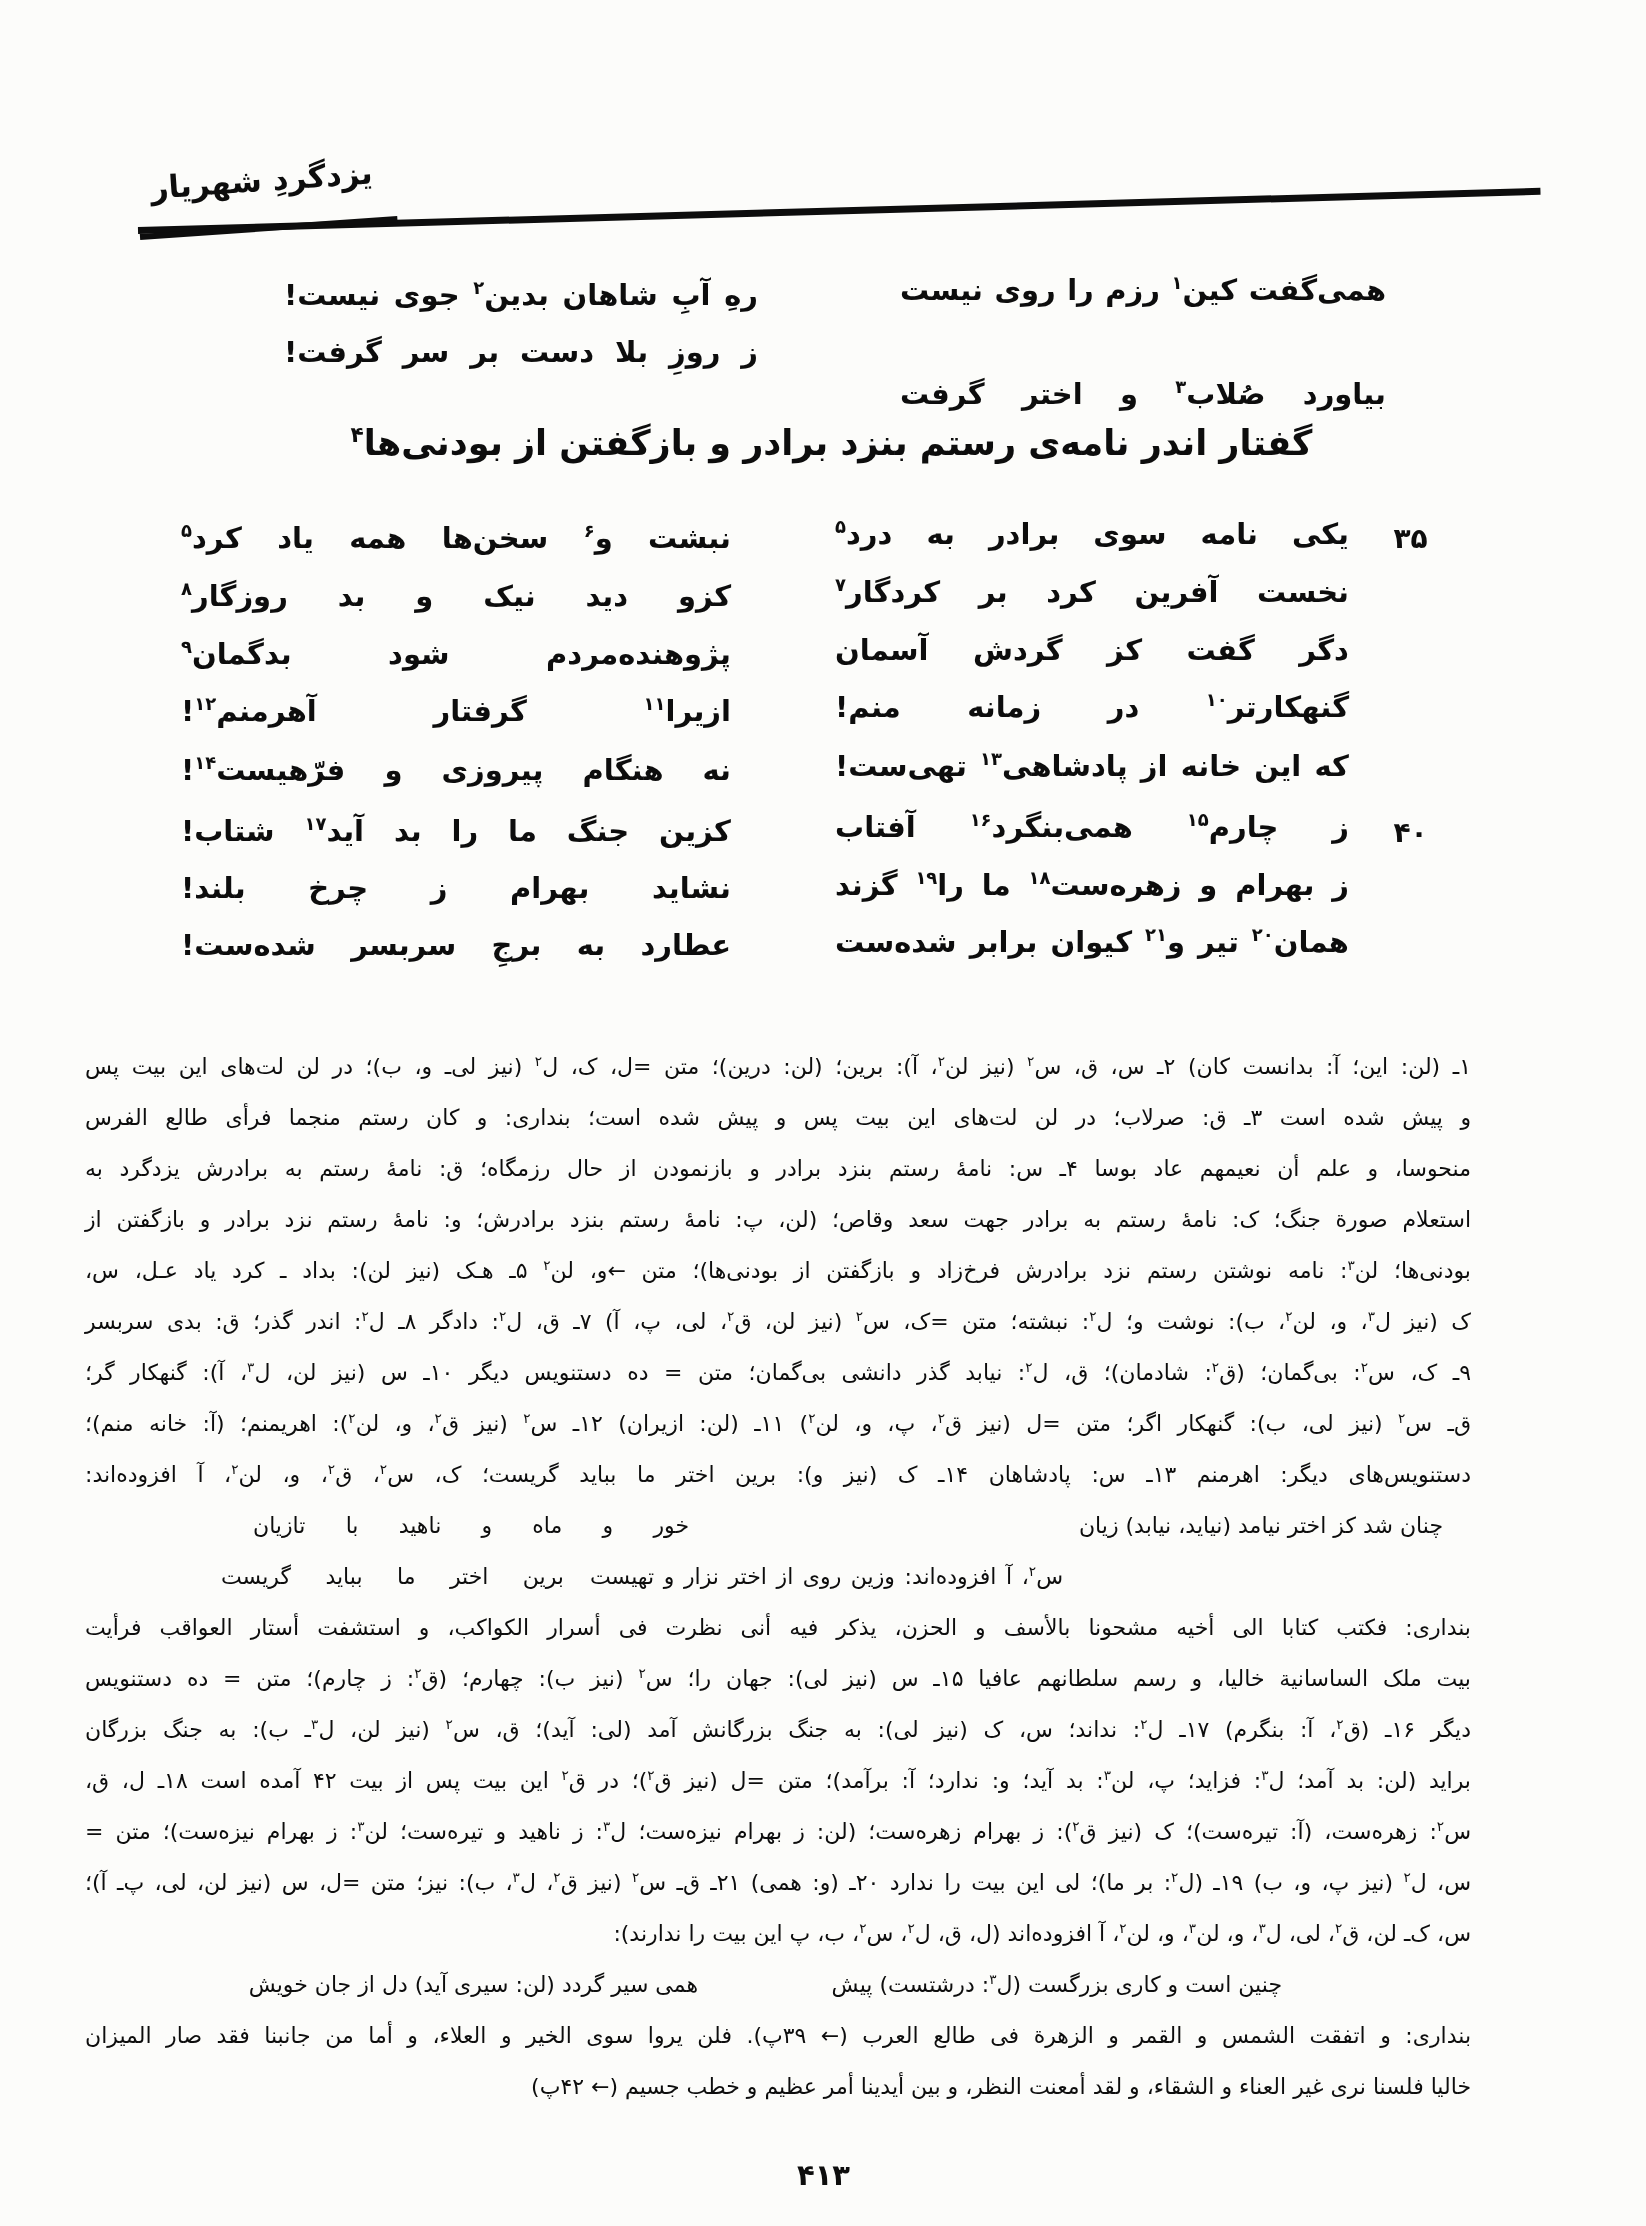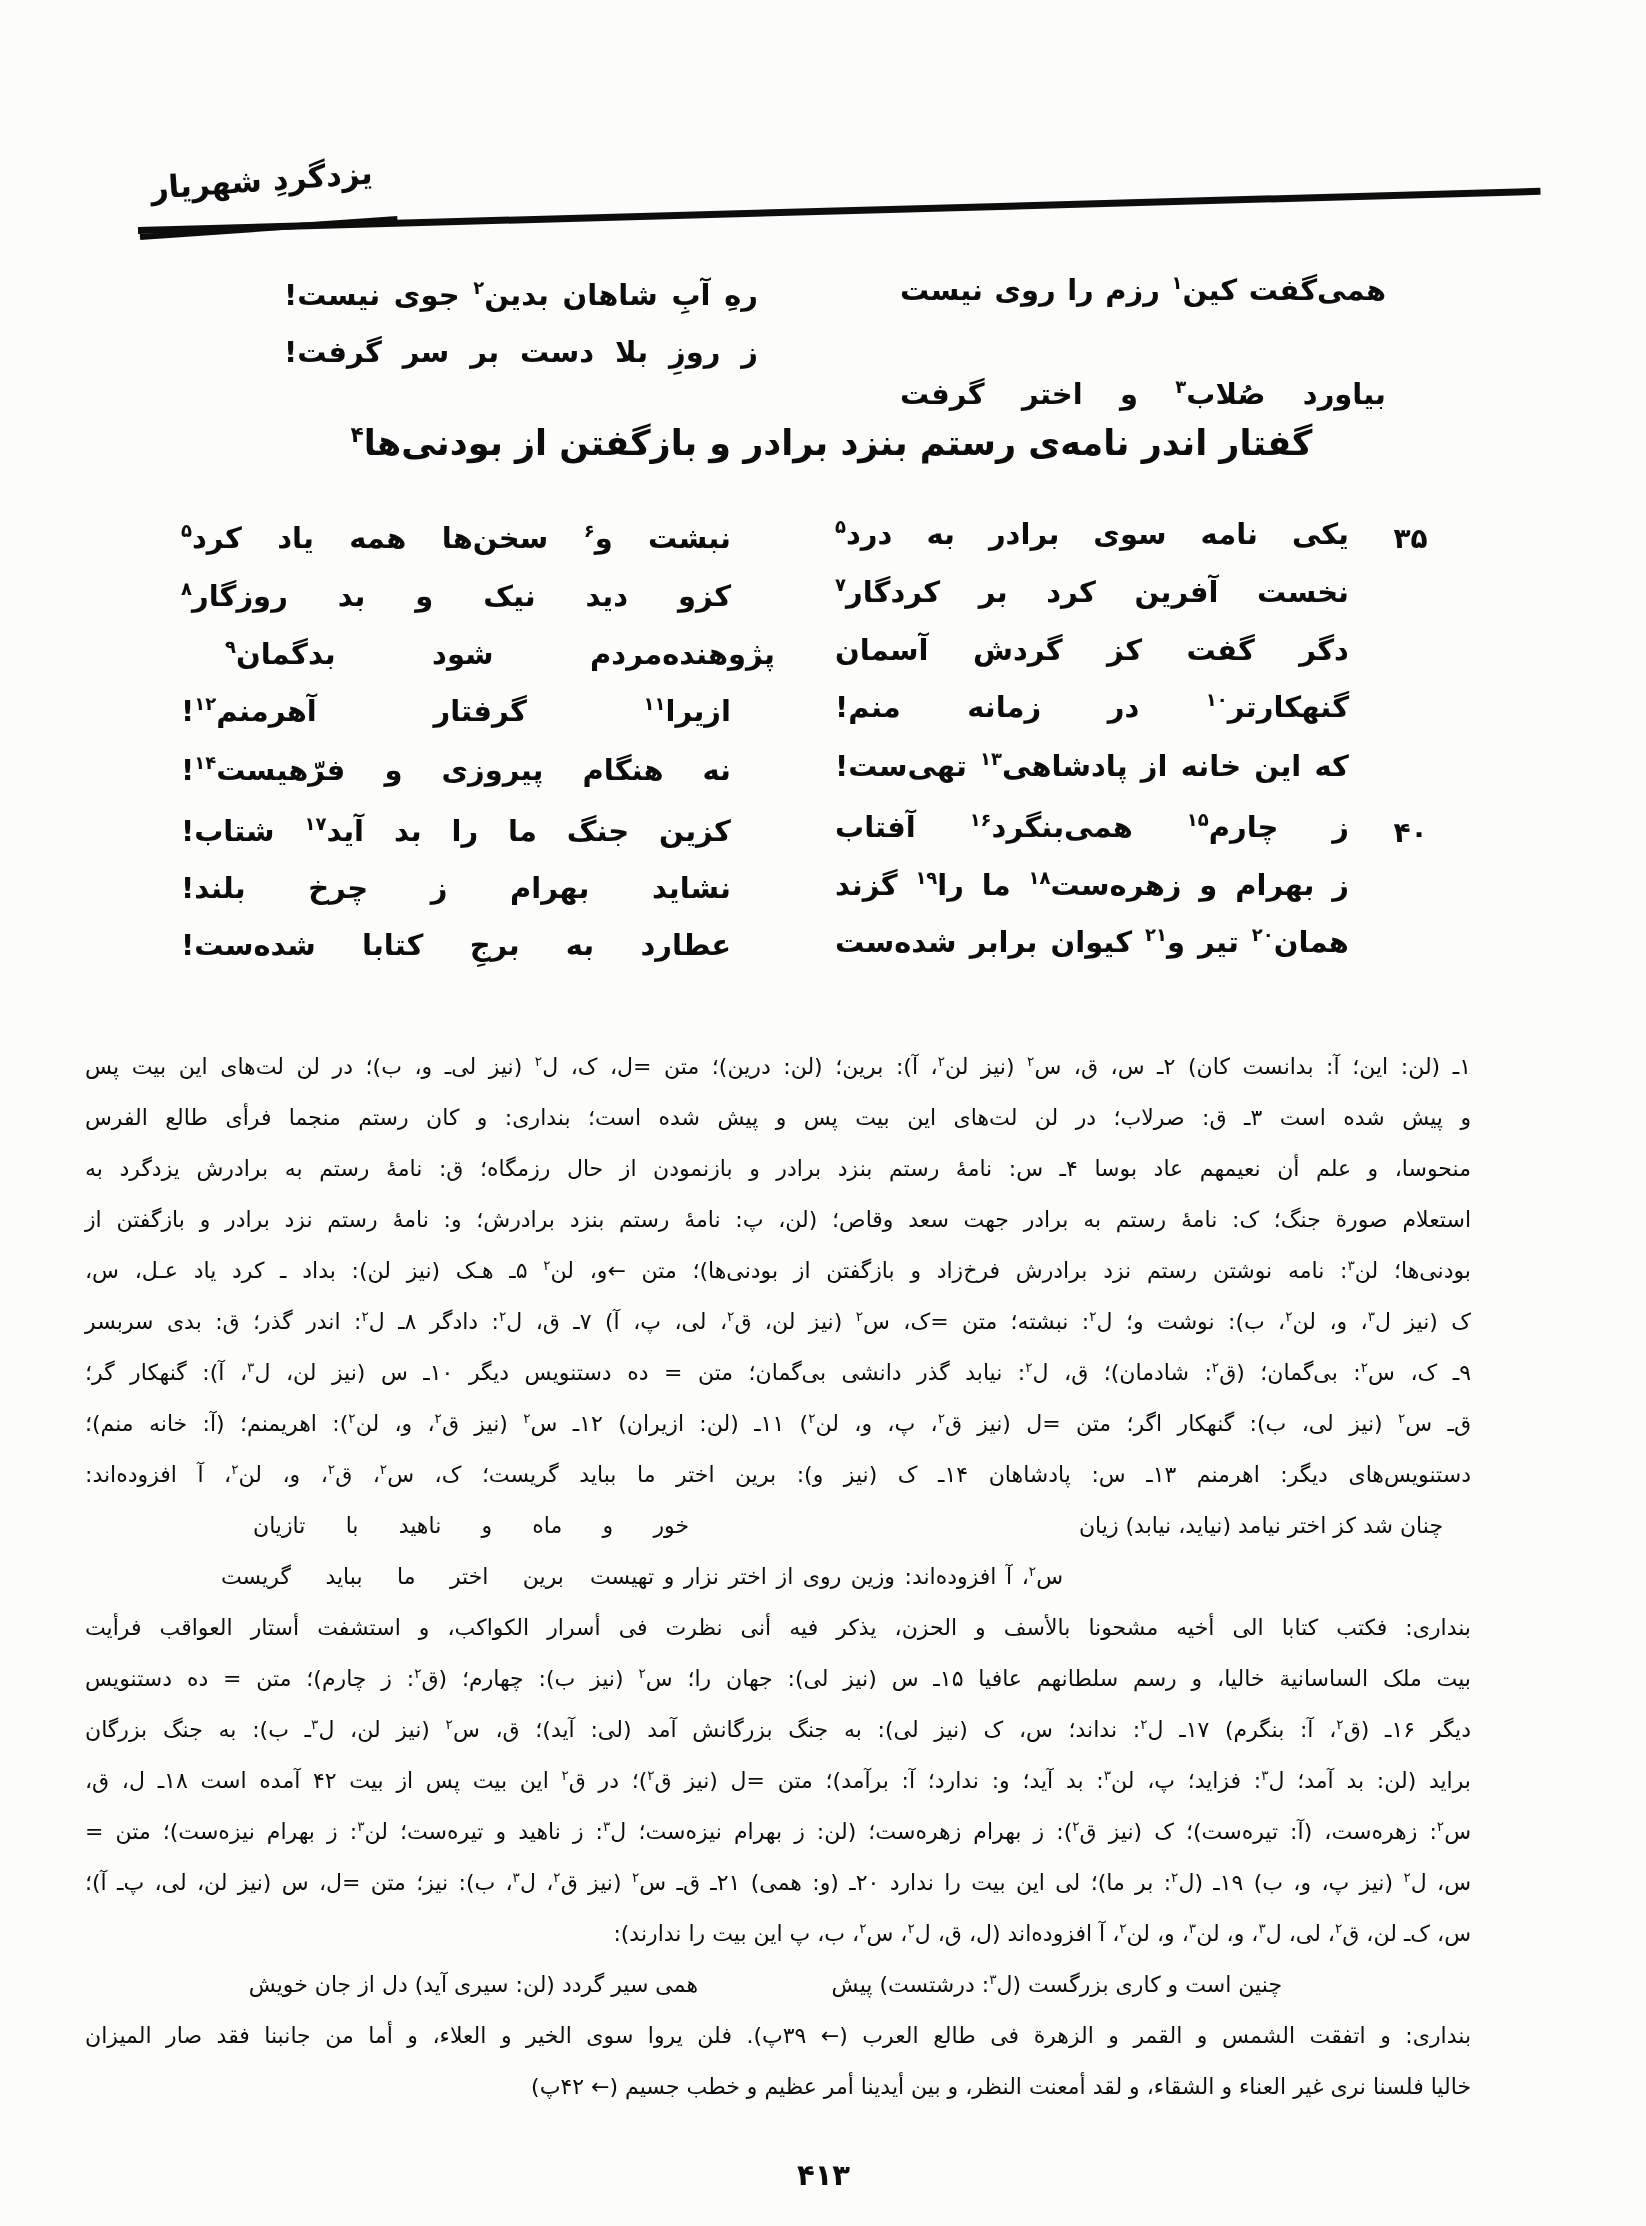--- a/index.html
+++ b/index.html
@@ -44,21 +44,21 @@
   .verse-num{
     position:absolute;left:1381px;width:59px;text-align:center;
     font-size:28px;font-weight:bold;
   }
   .vn-35{top:522px;} .vn-40{top:816px;}
 
   .v-r{left:835px;width:514px;}
   .v-l{left:181px;width:550px;}
   .vr0{top:517px;} .vr1{top:575px;} .vr2{top:633px;} .vr3{top:690px;}
   .vr4{top:749px;} .vr5{top:810px;} .vr6{top:868px;} .vr7{top:925px;}
-  .v-l.vr0{top:521px;} .v-l.vr1{top:579px;} .v-l.vr2{top:637px;margin-left:44px;} .v-l.vr3{top:694px;}
+  .v-l.vr0{top:521px;} .v-l.vr1{top:579px;} .v-l.vr2{top:637px;} .v-l.vr3{top:694px;}
   .v-l.vr4{top:753px;} .v-l.vr5{top:814px;} .v-l.vr6{top:871px;} .v-l.vr7{top:928px;}
 
   
   .apparatus{
     position:absolute;left:85px;top:1041px;width:1386px;
     font-size:22px;line-height:51px;
   }
   .app-line{
     height:51px;white-space:nowrap;
     text-align:justify;text-align-last:justify;
@@ -105,21 +105,21 @@
 <div class="hem v-l vr2">پژوهنده‌مردم شود بدگمان<sup>۹</sup></div>
 <div class="hem v-r vr3">گنهکارتر<sup>۱۰</sup> در زمانه منم!</div>
 <div class="hem v-l vr3">ازیرا<sup>۱۱</sup> گرفتار آهرمنم<sup>۱۲</sup>!</div>
 <div class="hem v-r vr4">که این خانه از پادشاهی<sup>۱۳</sup> تهی‌ست!</div>
 <div class="hem v-l vr4">نه هنگام پیروزی و فرّهیست<sup>۱۴</sup>!</div>
 <div class="hem v-r vr5">ز چارم<sup>۱۵</sup> همی‌بنگرد<sup>۱۶</sup> آفتاب</div>
 <div class="hem v-l vr5">کزین جنگ ما را بد آید<sup>۱۷</sup> شتاب!</div>
 <div class="hem v-r vr6">ز بهرام و زهره‌ست<sup>۱۸</sup> ما را<sup>۱۹</sup> گزند</div>
 <div class="hem v-l vr6">نشاید بهرام ز چرخ بلند!</div>
 <div class="hem v-r vr7">همان<sup>۲۰</sup> تیر و<sup>۲۱</sup> کیوان برابر شده‌ست</div>
-<div class="hem v-l vr7">عطارد به برجِ کتابا شده‌ست!</div>
+<div class="hem v-l vr7">عطارد به برجِ سربسر شده‌ست!</div>
 
 <div class="apparatus">
   <div class="app-line">۱ـ (لن: این؛ آ: بدانست کان)  ۲ـ س، ق، س<sup>۲</sup> (نیز لن<sup>۲</sup>، آ): برین؛ (لن: درین)؛ متن =ل، ک، ل<sup>۲</sup> (نیز لی‌ـ و، ب)؛ در لن لت‌های این بیت پس</div>
   <div class="app-line">و پیش شده است  ۳ـ ق: صرلاب؛ در لن لت‌های این بیت پس و پیش شده است؛ بنداری: و کان رستم منجما فرأی طالع الفرس</div>
   <div class="app-line">منحوسا، و علم أن نعیمهم عاد بوسا  ۴ـ س: نامهٔ رستم بنزد برادر و بازنمودن از حال رزمگاه؛ ق: نامهٔ رستم به برادرش یزدگرد به</div>
   <div class="app-line">استعلام صورة جنگ؛ ک: نامهٔ رستم به برادر جهت سعد وقاص؛ (لن، پ: نامهٔ رستم بنزد برادرش؛ و: نامهٔ رستم نزد برادر و بازگفتن از</div>
   <div class="app-line">بودنی‌ها؛ لن<sup>۳</sup>: نامه نوشتن رستم نزد برادرش فرخ‌زاد و بازگفتن از بودنی‌ها)؛ متن ←و، لن<sup>۲</sup>  ۵ـ هـک (نیز لن): بداد ـ کرد یاد  عـل، س،</div>
   <div class="app-line">ک (نیز ل<sup>۳</sup>، و، لن<sup>۲</sup>، ب): نوشت و؛ ل<sup>۲</sup>: نبشته؛ متن =ک، س<sup>۲</sup> (نیز لن، ق<sup>۲</sup>، لی، پ، آ)  ۷ـ ق، ل<sup>۲</sup>: دادگر  ۸ـ ل<sup>۲</sup>: اندر گذر؛ ق: بدی سربسر</div>
   <div class="app-line">۹ـ ک، س<sup>۲</sup>: بی‌گمان؛ (ق<sup>۲</sup>: شادمان)؛ ق، ل<sup>۲</sup>: نیابد گذر دانشی بی‌گمان؛ متن = ده دستنویس دیگر  ۱۰ـ س (نیز لن، ل<sup>۳</sup>، آ): گنهکار گر؛</div>
   <div class="app-line">ق‌ـ س<sup>۲</sup> (نیز لی، ب): گنهکار اگر؛ متن =ل (نیز ق<sup>۲</sup>، پ، و، لن<sup>۲</sup>)  ۱۱ـ (لن: ازیران)  ۱۲ـ س<sup>۲</sup> (نیز ق<sup>۲</sup>، و، لن<sup>۲</sup>): اهریمنم؛ (آ: خانه منم)؛</div>

